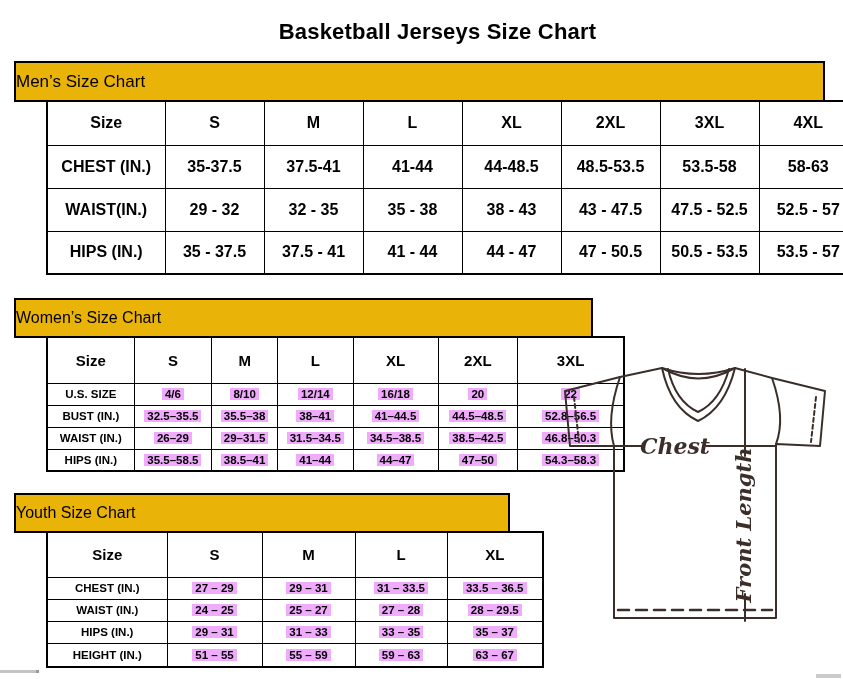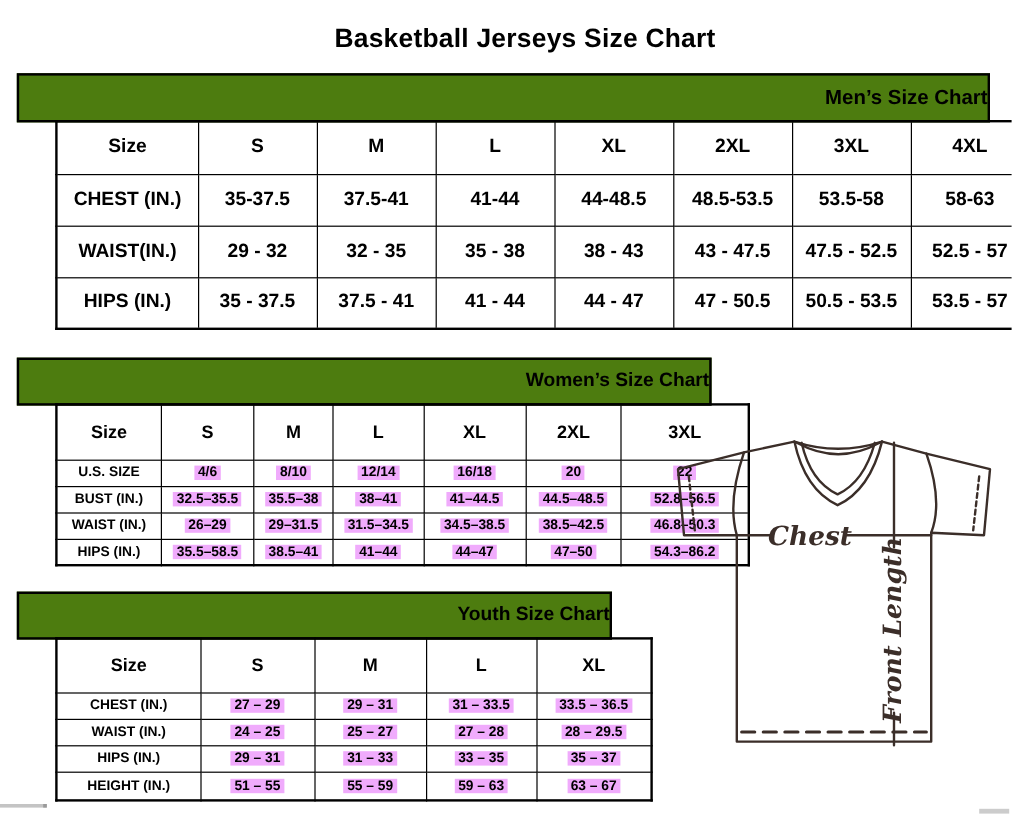--- a/index.html
+++ b/index.html
@@ -14,23 +14,23 @@
     position:absolute; top:4px; left:16px; width:100%;
     text-align:center; font-size:22px; font-weight:bold;
     letter-spacing:0.2px;
   }
   section.chart { position:absolute; }
   #mens-section   { left:14px; top:61px;  width:811px; }
   #womens-section { left:14px; top:298px; width:579px; }
   #youth-section  { left:14px; top:493px; width:496px; }
 
   .chart-title {
-    background:#4d7c0f;
+    background:#eab308;
     border:2px solid #000;
-    text-align:right; font-weight:bold;
+    text-align:left; font-weight:normal;
   }
   #mens-section .chart-title   { height:37px; line-height:37px; font-size:17px; }
   #womens-section .chart-title { height:36px; line-height:36px; font-size:16px; }
   #youth-section .chart-title  { height:36px; line-height:36px; font-size:16px; }
 
   table {
     border-collapse:collapse; table-layout:fixed; width:100%;
     margin-top:-2px;
     border:2px solid #000;
     margin-left:32px;
@@ -182,21 +182,21 @@
           <td><span class="hl">38.5–42.5</span></td>
           <td><span class="hl">46.8–50.3</span></td>
         </tr>
         <tr>
           <th>HIPS (IN.)</th>
           <td><span class="hl">35.5–58.5</span></td>
           <td><span class="hl">38.5–41</span></td>
           <td><span class="hl">41–44</span></td>
           <td><span class="hl">44–47</span></td>
           <td><span class="hl">47–50</span></td>
-          <td><span class="hl">54.3–86.2</span></td>
+          <td><span class="hl">54.3–58.3</span></td>
         </tr>
       </tbody>
     </table>
 </section>
 
 <section class="chart" id="youth-section">
   <div class="chart-title">Youth Size Chart</div>
   <table id="youth-table">
     <colgroup>
       <col style="width:120px">

